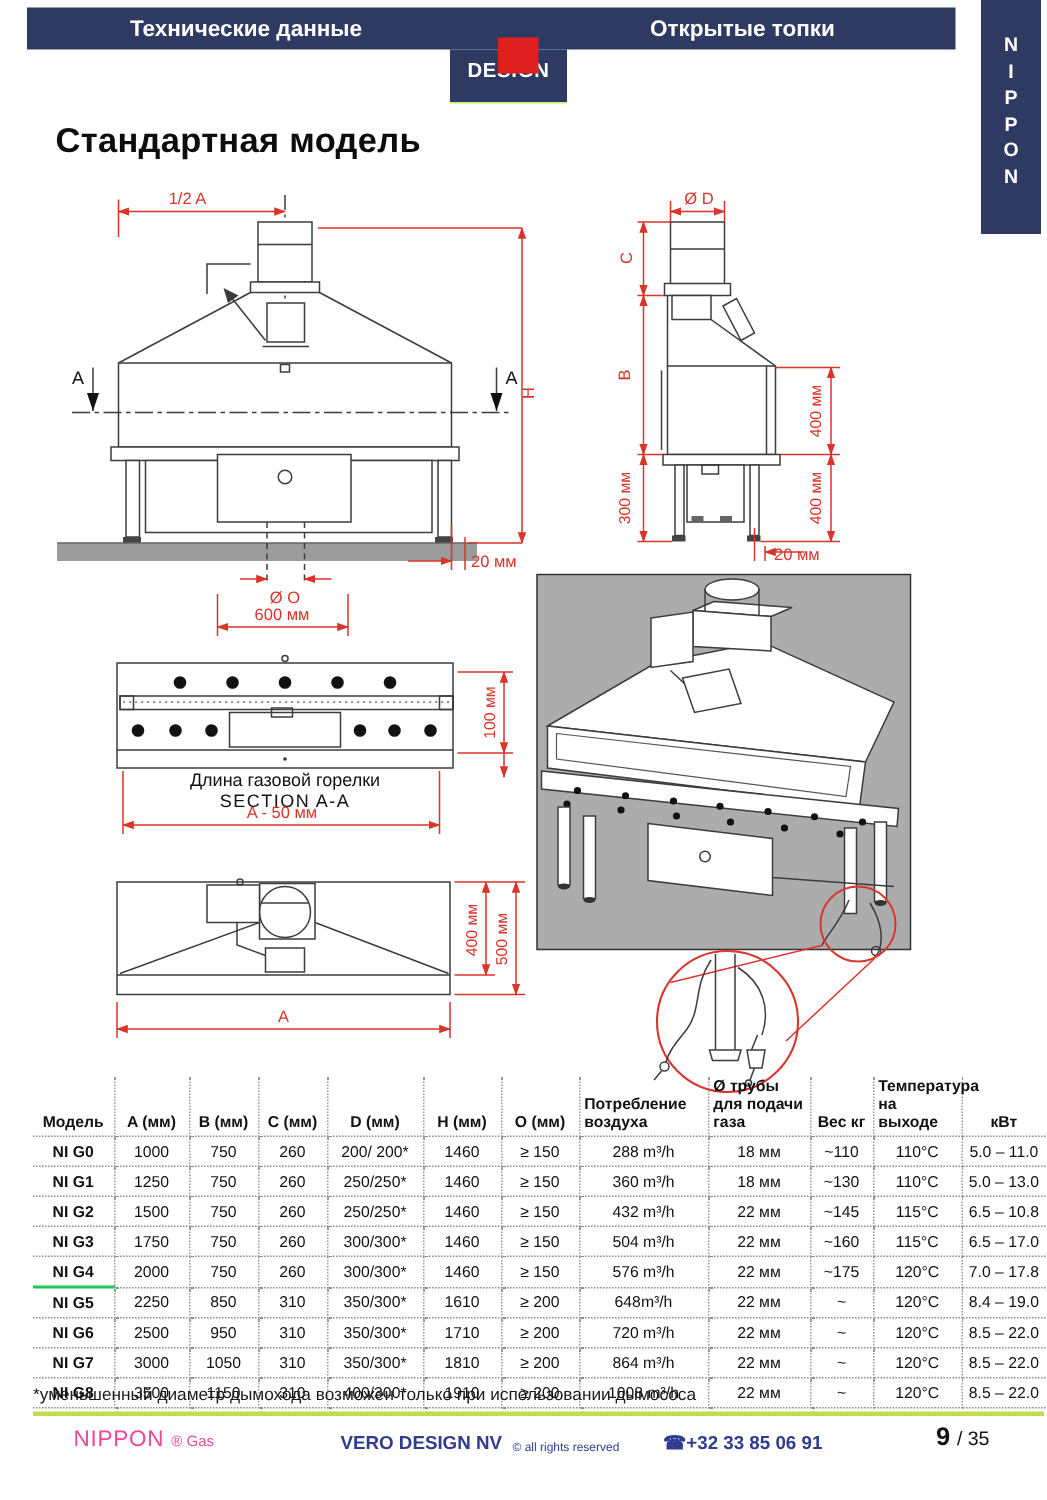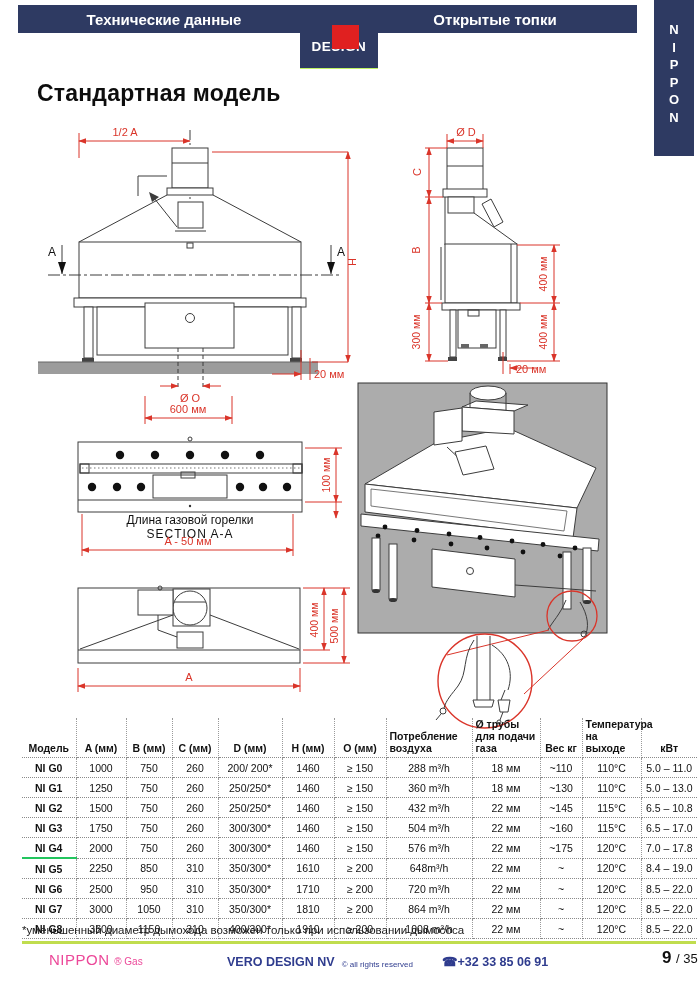--- a/index.html
+++ b/index.html
@@ -36,21 +36,21 @@
   .spec-table .th-left{text-align:left;padding-left:3px;}
   .spec-table tr.group-end td:first-child{border-bottom:2px solid #22c55e;}
   .footnote{position:absolute;left:22px;top:924px;font-size:11.5px;color:#1a1a1a;z-index:2;}
   .green-rule{position:absolute;left:22px;top:941px;width:674px;height:3px;background:var(--green);}
   .footer-brand{position:absolute;left:49px;top:951px;font-size:15px;color:#ec4899;letter-spacing:.5px;}
   .footer-brand .suffix{font-size:10px;letter-spacing:0;}
   .footer-company{position:absolute;left:227px;top:954px;display:flex;align-items:flex-end;gap:7px;color:var(--footer-navy);}
   .footer-company .co{font-size:12.5px;font-weight:bold;}
   .footer-company .rights{font-size:8px;}
   .footer-company .phone{font-size:12.5px;font-weight:bold;margin-left:22px;}
-  .footer-page{position:absolute;left:624px;top:948px;color:#111;margin-left:38px;}
+  .footer-page{position:absolute;left:624px;top:948px;color:#111;}
   .footer-page .num{font-size:17px;font-weight:bold;}
   .footer-page .total{font-size:13px;}
 </style>
 </head>
 <body>
 
 <div class="header-bar"></div>
 <div class="header-label" id="hl-left">Технические данные</div>
 <div class="header-label" id="hl-right">Открытые топки</div>
 <div class="logo">

